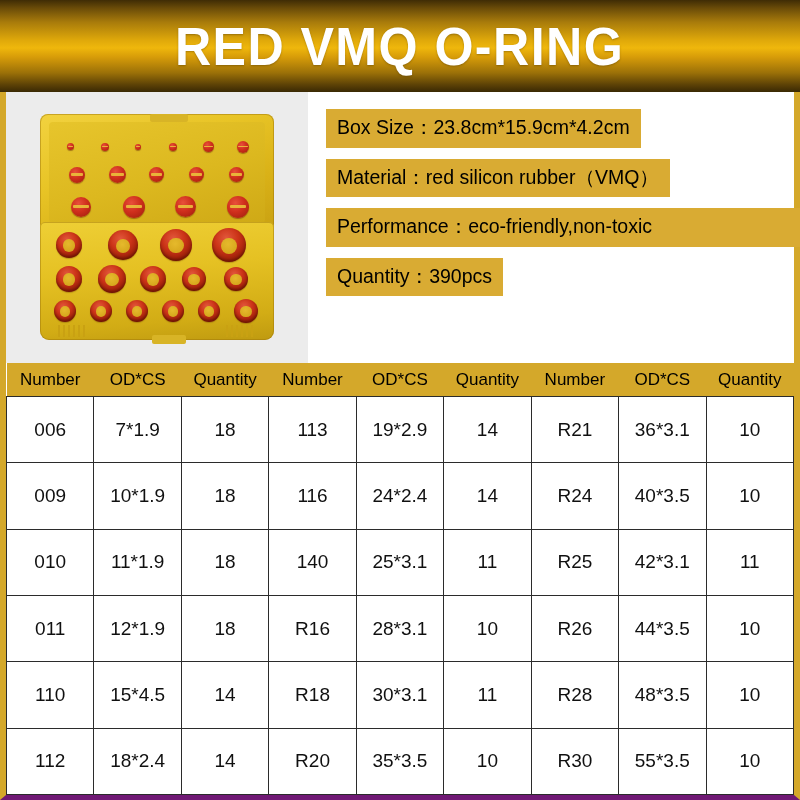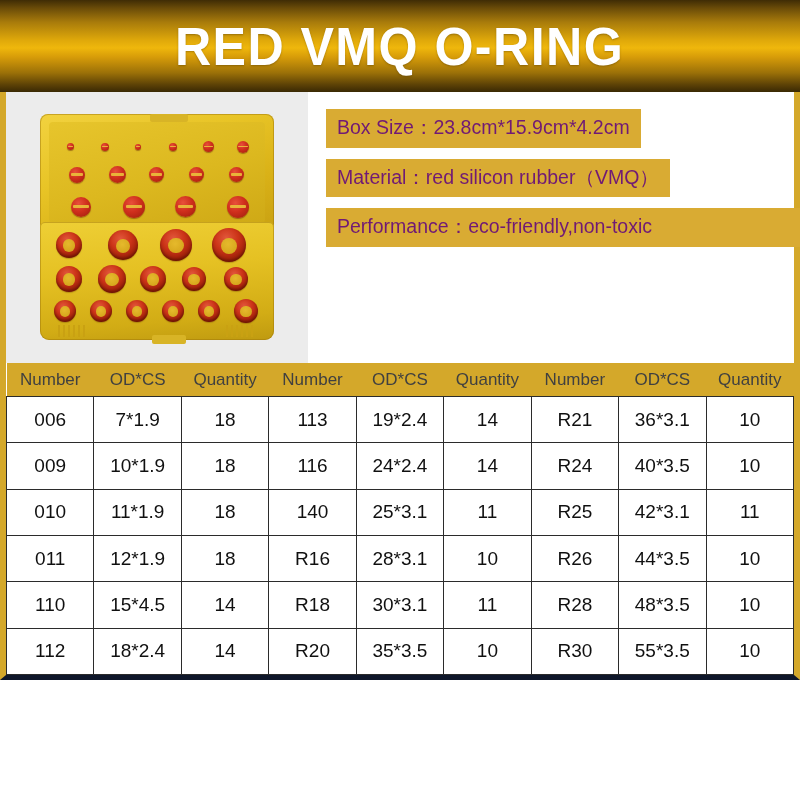--- a/index.html
+++ b/index.html
@@ -9,26 +9,26 @@
   }
   body {
     width: 800px;
     height: 800px;
     overflow: hidden;
     font-family: "Liberation Sans", "DejaVu Sans", sans-serif;
   }
 
   .page {
     width: 800px;
-    height: 680px;
+    height: 800px;
     position: relative;
     box-sizing: border-box;
     border-left: 6px solid #d4a82a;
     border-right: 6px solid #d4a82a;
-    border-bottom: 5px solid #0f172a;
+    border-bottom: 5px solid #701a75;
     background: #ffffff;
     display: flex;
     flex-direction: column;
   }
 
   
   .banner {
     height: 92px;
     flex: 0 0 92px;
     margin: 0 -6px;
@@ -78,21 +78,21 @@
 
   .specs-panel {
     flex: 1 1 auto;
     background: #ffffff;
     padding-top: 17px;
     padding-left: 18px;
     box-sizing: border-box;
   }
   .spec-row {
     background: #d9ab33;
-    color: #701a75;
+    color: #000000;
     font-size: 19.5px;
     line-height: 1;
     padding: 9px 11px 10px 11px;
     margin-bottom: 11px;
     display: inline-block;
     white-space: nowrap;
     box-sizing: border-box;
   }
   .spec-row.full {
     display: block;
@@ -104,21 +104,21 @@
   
   .spec-table {
     flex: 1 1 auto;
     border-collapse: collapse;
     width: 100%;
     table-layout: fixed;
     background: #ffffff;
   }
   .spec-table thead th {
     background: #d4a82a;
-    color: #404040;
+    color: #000000;
     font-size: 17px;
     font-weight: normal;
     height: 33px;
     padding: 0;
     text-align: center;
     border: none;
     white-space: nowrap;
   }
   .spec-table tbody td {
     border: 1.3px solid #2b2b2b;
@@ -270,20 +270,21 @@
             <div class="base-well" style="width: 22px; height: 22px; left: 158px; top: 78px;"></div>
             <div class="base-well" style="width: 24px; height: 24px; left: 194px; top: 77px;"></div>
           </div>
       </div>
     </div>
 
     <div class="specs-panel">
       <div class="spec-row"><span class="lbl">Box Size：</span><span class="val">23.8cm*15.9cm*4.2cm</span></div>
       <div class="spec-row"><span class="lbl">Material：</span><span class="val">red silicon rubber（VMQ）</span></div>
       <div class="spec-row full"><span class="lbl">Performance：</span><span class="val">eco-friendly,non-toxic</span></div>
+      <div class="spec-row"><span class="lbl">Quantity：</span><span class="val">390pcs</span></div>
     </div>
 
   </div>
 
   <table class="spec-table">
     <thead>
       <tr>
           <th>Number</th>
           <th>OD*CS</th>
           <th>Quantity</th>
@@ -294,21 +295,21 @@
           <th>OD*CS</th>
           <th>Quantity</th>
         </tr>
     </thead>
     <tbody>
         <tr>
           <td>006</td>
           <td>7*1.9</td>
           <td>18</td>
           <td>113</td>
-          <td>19*2.4</td>
+          <td>19*2.9</td>
           <td>14</td>
           <td>R21</td>
           <td>36*3.1</td>
           <td>10</td>
         </tr>
         <tr>
           <td>009</td>
           <td>10*1.9</td>
           <td>18</td>
           <td>116</td>

